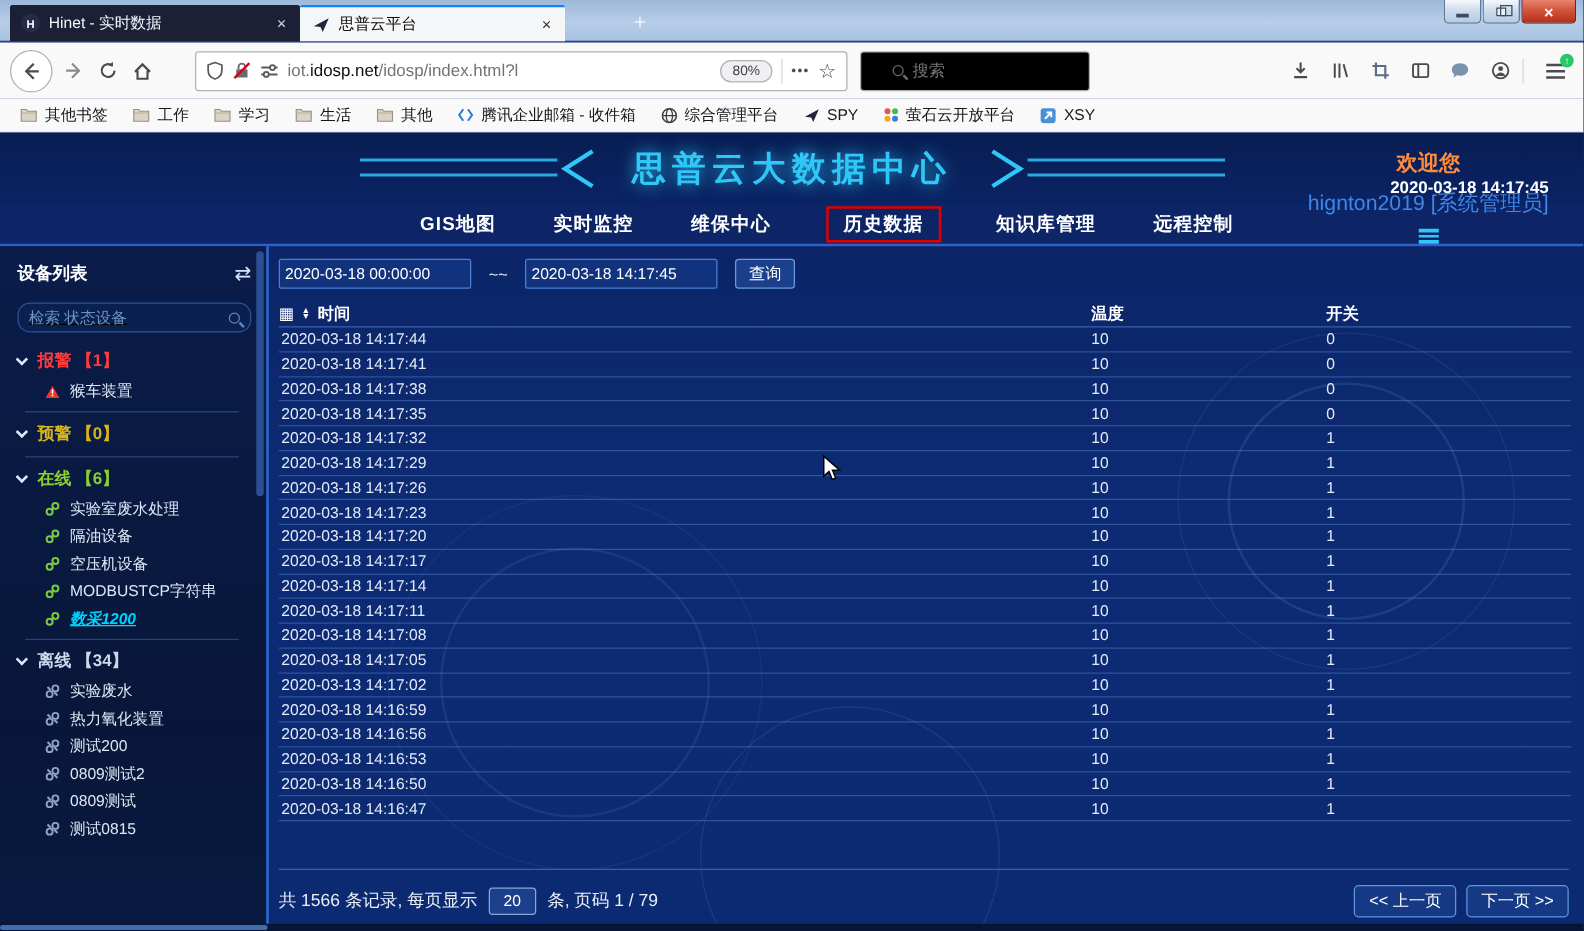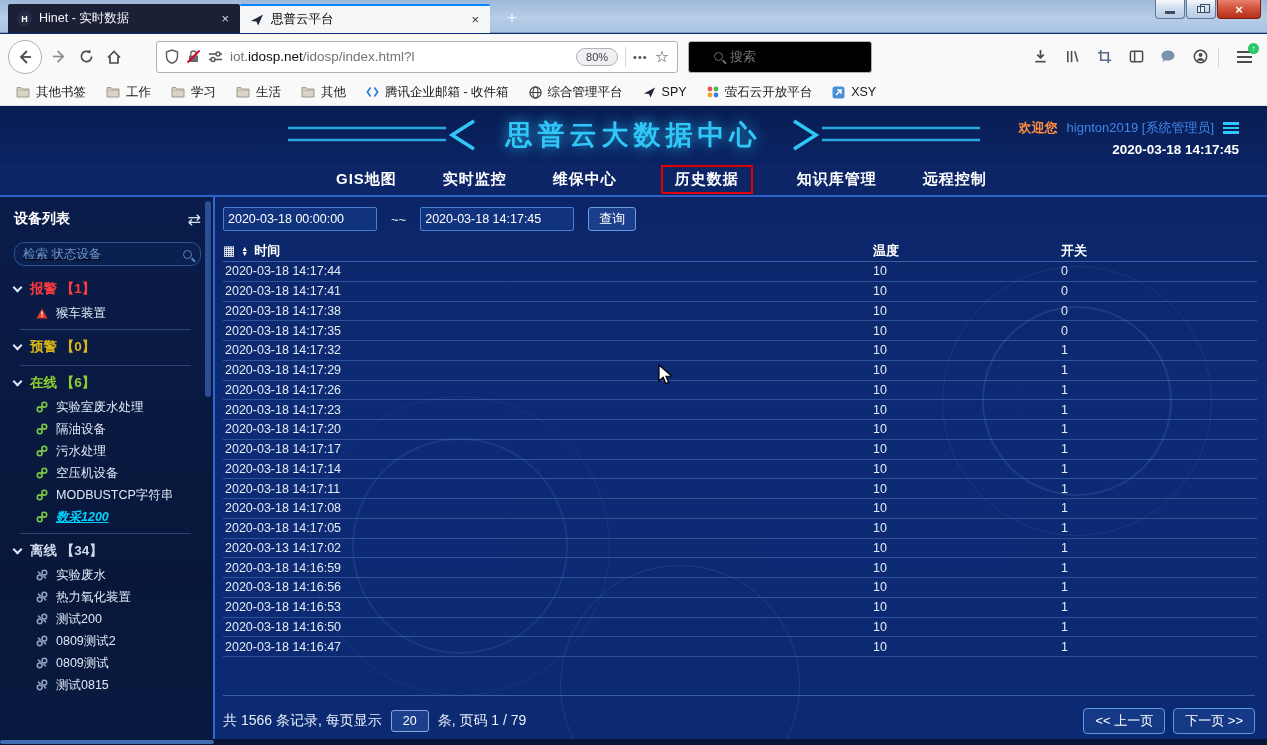--- a/index.html
+++ b/index.html
@@ -9,21 +9,21 @@
     font-family:"Liberation Sans","DejaVu Sans",sans-serif;
     background:#0d2c77;
   }
   
   #titlebar{position:absolute;top:0;left:0;right:0;height:33px;
     background:linear-gradient(180deg,#9db8d9 0%,#b7cde8 55%,#a9c3e2 100%);
     border-bottom:1px solid #7e9cc0;}
   .tab{position:absolute;top:4px;height:29px;display:flex;align-items:center;gap:7px;
     padding:0 9px;font-size:12.5px;border-radius:2px 2px 0 0;cursor:default;}
   .tab.inactive{left:8px;width:232px;background:#1c2036;color:#f3f5fa;}
-  .tab.active{left:240px;width:250px;background:#f5f6f7;color:#0c0c0d;border-top:2px solid #0a84ff;}
+  .tab.active{left:240px;width:212px;background:#f5f6f7;color:#0c0c0d;border-top:2px solid #0a84ff;}
   .tab-title{flex:1;white-space:nowrap;overflow:hidden;}
   .tab-close{font-size:13px;opacity:.85;padding:0 2px;}
   .favicon{width:15px;height:15px;display:inline-flex;align-items:center;justify-content:center;flex:none;}
   .favicon.hinet{background:#262b47;border-radius:50%;color:#fff;font-size:9px;font-weight:bold;}
   #newtab{position:absolute;left:499px;top:6px;width:26px;height:24px;color:#eef4fc;
     font-size:17px;display:flex;align-items:center;justify-content:center;}
   #win-controls{position:absolute;right:6px;top:0;display:flex;}
   .wc{width:30px;height:19px;border:1px solid #5f7896;border-top:none;border-radius:0 0 4px 4px;
     background:linear-gradient(180deg,#f4f8fc,#cfdded 45%,#b6cbe2);display:flex;align-items:center;justify-content:center;
     color:#3b4c62;font-size:11px;margin-left:1px;}
@@ -71,21 +71,21 @@
       radial-gradient(circle at 20% 30%, rgba(60,120,255,.10) 0 1px, transparent 2px),
       linear-gradient(180deg,#081d52 0%,#0b2466 10%,#0d2b74 45%,#0c2a72 100%);
     display:flex;flex-direction:column;overflow:hidden;}
   .circ{position:absolute;border-radius:50%;pointer-events:none;}
   
   #page-header{position:relative;height:58px;display:flex;align-items:center;justify-content:center;gap:18px;flex:none;}
   #page-title{margin:0;font-size:27px;font-weight:bold;color:#2fc7f7;letter-spacing:5px;
     text-shadow:0 0 14px rgba(47,199,247,.85);}
   .deco svg{display:block;}
   .deco.right{transform:scaleX(-1);}
-  #welcome-row{position:absolute;right:28px;top:13px;display:flex;align-items:center;gap:9px;font-size:13px;}
+  #welcome-row{position:absolute;right:28px;top:13px;display:flex;align-items:center;gap:9px;font-size:17px;flex-direction:column;}
   #welcome-prefix{color:#ff8c3a;font-weight:bold;}
   #welcome-user{color:#3f86e8;}
   #list-icon{display:flex;flex-direction:column;gap:2px;}
   #list-icon i{display:block;width:16px;height:2.5px;background:#2fc7f7;}
   #page-datetime{position:absolute;right:28px;top:36px;color:#ffffff;font-size:13.5px;font-weight:bold;}
   
   #app-nav{height:33px;flex:none;display:flex;align-items:center;gap:42px;padding-left:334px;
     border-bottom:2px solid #2f62c8;background:rgba(16,40,104,.45);}
   .nav-item{color:#fff;font-size:15px;font-weight:bold;letter-spacing:1px;white-space:nowrap;padding:4px 2px;}
   .nav-item.active{border:2px solid #e00000;padding:3px 12px;}
@@ -484,32 +484,20 @@
             <div class="dev-item">
               <span class="ic">
                 <svg width="12" height="12" viewBox="0 0 12 12">
                   <g fill="none" stroke="#7ac943" stroke-width="1.6">
                     <circle cx="3.7" cy="8.3" r="2.4"></circle>
                     <circle cx="8.3" cy="3.7" r="2.4"></circle>
                     <line x1="4.7" y1="7.3" x2="7.3" y2="4.7"></line>
                   </g>
                 </svg>
               </span>
-              <span class="dev-name">污水处理</span>
-            </div>
-            <div class="dev-item">
-              <span class="ic">
-                <svg width="12" height="12" viewBox="0 0 12 12">
-                  <g fill="none" stroke="#7ac943" stroke-width="1.6">
-                    <circle cx="3.7" cy="8.3" r="2.4"></circle>
-                    <circle cx="8.3" cy="3.7" r="2.4"></circle>
-                    <line x1="4.7" y1="7.3" x2="7.3" y2="4.7"></line>
-                  </g>
-                </svg>
-              </span>
               <span class="dev-name">空压机设备</span>
             </div>
             <div class="dev-item">
               <span class="ic">
                 <svg width="12" height="12" viewBox="0 0 12 12">
                   <g fill="none" stroke="#7ac943" stroke-width="1.6">
                     <circle cx="3.7" cy="8.3" r="2.4"></circle>
                     <circle cx="8.3" cy="3.7" r="2.4"></circle>
                     <line x1="4.7" y1="7.3" x2="7.3" y2="4.7"></line>
                   </g>

